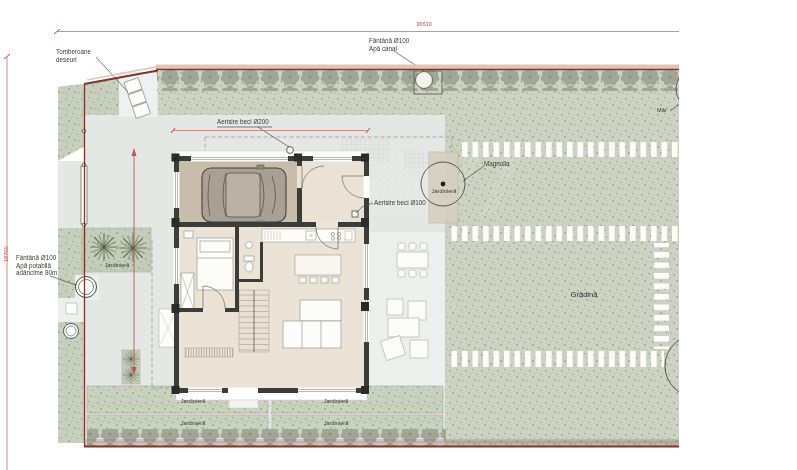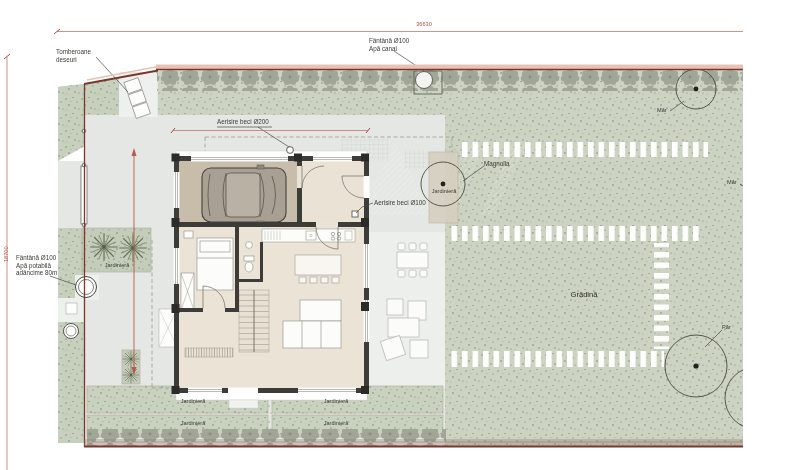--- a/index.html
+++ b/index.html
@@ -1,16 +1,16 @@
 <!DOCTYPE html>
 <html><head>
 <meta charset="utf-8">
 <style>
   html,body{margin:0;padding:0;background:#ffffff;}
-  .stage{position:relative;width:743px;height:470px;background:#ffffff;overflow:hidden;
+  .stage{position:relative;width:679px;height:470px;background:#ffffff;overflow:hidden;
          font-family:"Liberation Sans", sans-serif;}
   .stage svg{position:absolute;left:0;top:0;}
   .lbl{position:absolute;color:#3a3a36;font-size:6.3px;line-height:7.6px;white-space:nowrap;}
   .lbl.small{font-size:5.6px;}
   .lbl.center{transform:translateX(-50%);}
   .lbl.red{color:#b5524a;font-size:5.6px;}
   .lbl.rot{transform:rotate(-90deg);transform-origin:0 0;}
   .lbl.big{font-size:7.6px;color:#2f2f2b;}
 </style>
 </head>

